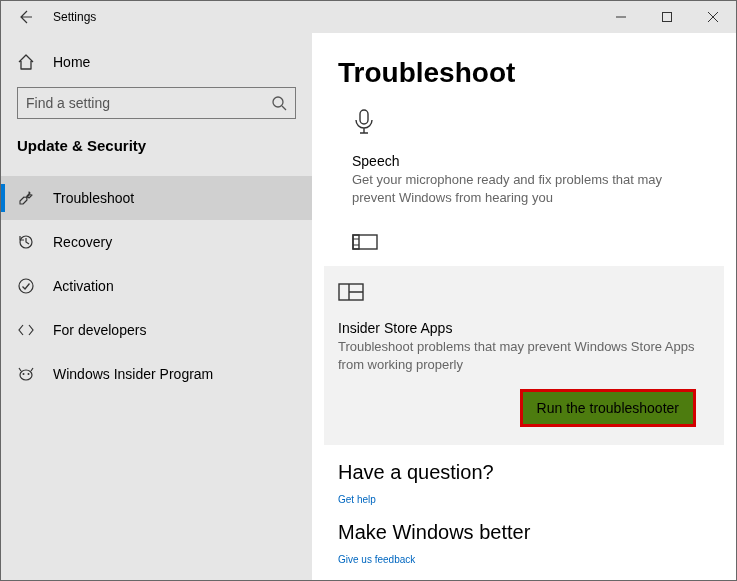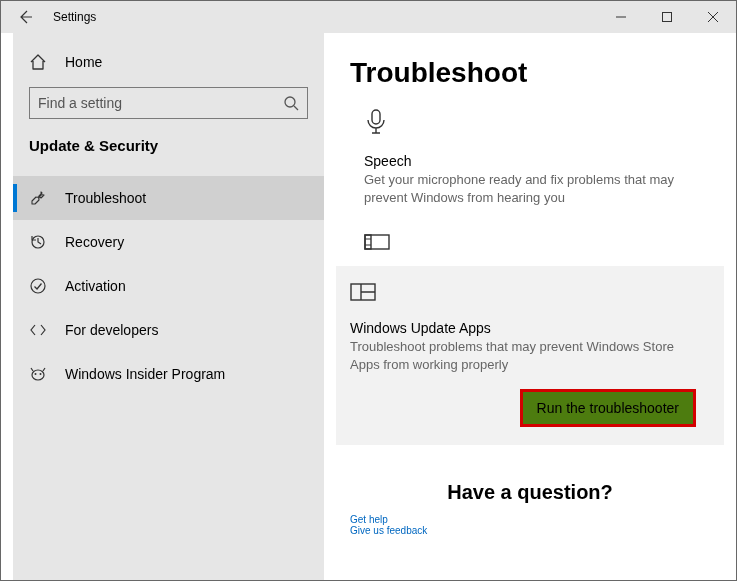--- a/index.html
+++ b/index.html
@@ -31,21 +31,21 @@
   .winbtn {
     width: 46px; height: 32px;
     display: flex; align-items: center; justify-content: center;
     color: #333;
   }
   .body { flex: 1; display: flex; overflow: hidden; }
   .sidebar {
     width: 311px;
     background: #e6e6e6;
     padding: 12px 0 0 0;
-    display: flex; flex-direction: column; margin-left: 12px;
+    display: flex; flex-direction: column;
   }
   .home-row {
     display: flex; align-items: center;
     padding: 8px 16px 16px 16px;
     gap: 18px;
   }
   .home-row .label { font-size: 14px; }
   .search-wrap { padding: 0 16px 18px 16px; }
   .searchbox {
     display: flex; align-items: center;
@@ -108,24 +108,23 @@
   .run-row { display: flex; justify-content: flex-end; margin-top: 16px; }
   .run-btn {
     border: 3px solid #d40000;
     background: #4d7c0f;
     padding: 8px 14px;
     font-size: 14px;
     font-family: inherit;
   }
   .section-h {
     font-size: 20px;
-    font-weight: 700;
-    margin-top: 36px;
+    font-weight: 400;
+    margin-top: 16px;
     margin-bottom: 10px;
-    text-align: center;
   }
   .link { color: #0067c0; font-size: 10px; cursor: pointer; }
   svg { display: block; }
 </style>
 </head>
 <body>
 
 <div class="window">
 
   <div class="titlebar">
@@ -256,28 +255,29 @@
       </div>
 
       <div class="tb-item selected">
         <div class="tb-icon">
           <svg width="26" height="20" viewBox="0 0 26 20">
               <rect x="1" y="2" width="24" height="16" stroke="#333" stroke-width="1.4" fill="none"></rect>
               <path d="M11 2 V18 M11 10 H25" stroke="#333" stroke-width="1.4"></path>
             </svg>
         </div>
         <div class="tb-text" style="flex:1">
-          <div class="title">Windows Update Apps</div>
+          <div class="title">Insider Store Apps</div>
           <div class="desc">Troubleshoot problems that may prevent Windows Store Apps from working properly</div>
           <div class="run-row">
             <button class="run-btn">Run the troubleshooter</button>
           </div>
         </div>
       </div>
 
       <div class="section-h">Have a question?</div>
       <div class="link">Get help</div>
 
+      <div class="section-h">Make Windows better</div>
       <div class="link">Give us feedback</div>
     </div>
 
   </div>
 </div>
 
 </body></html>

